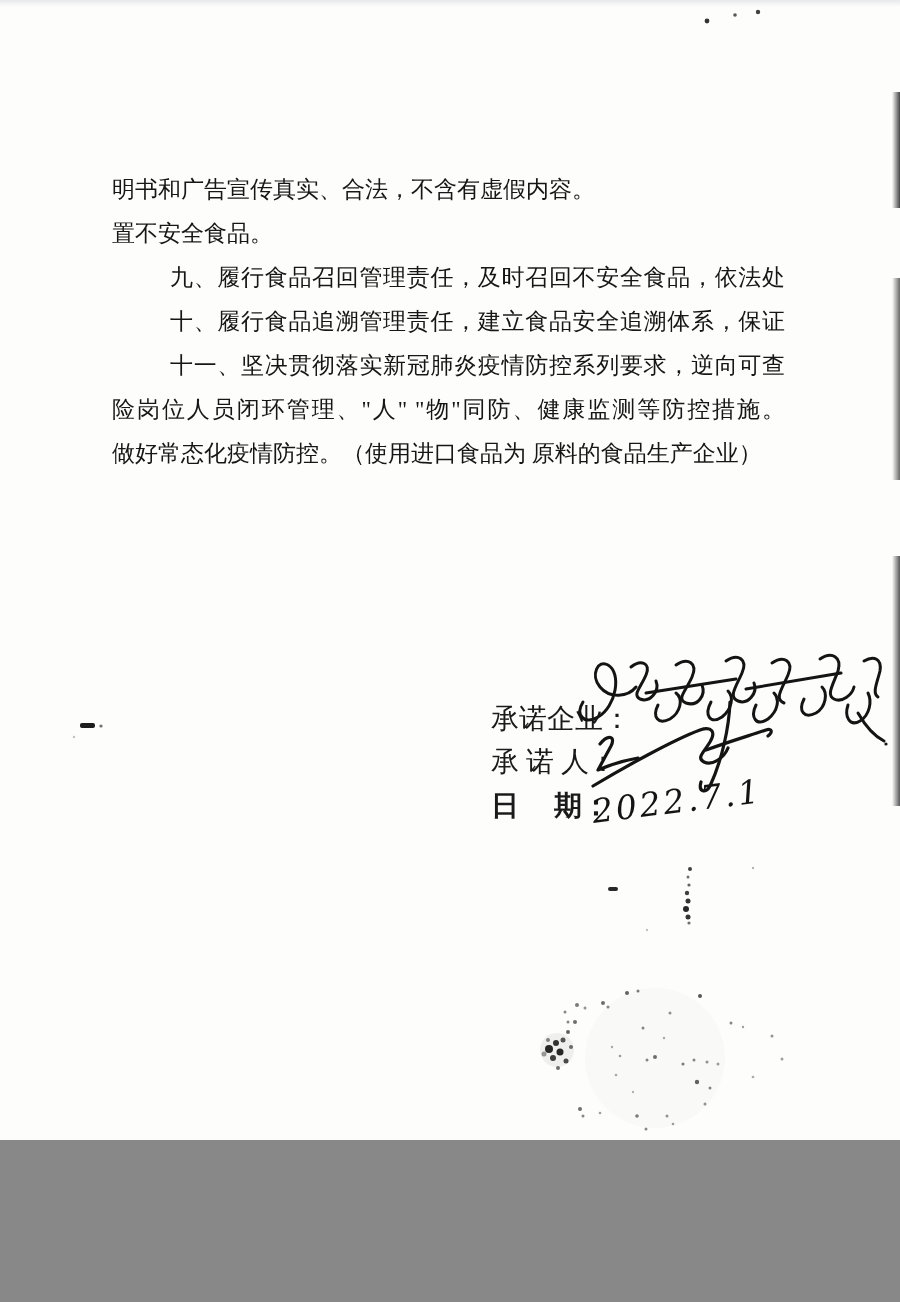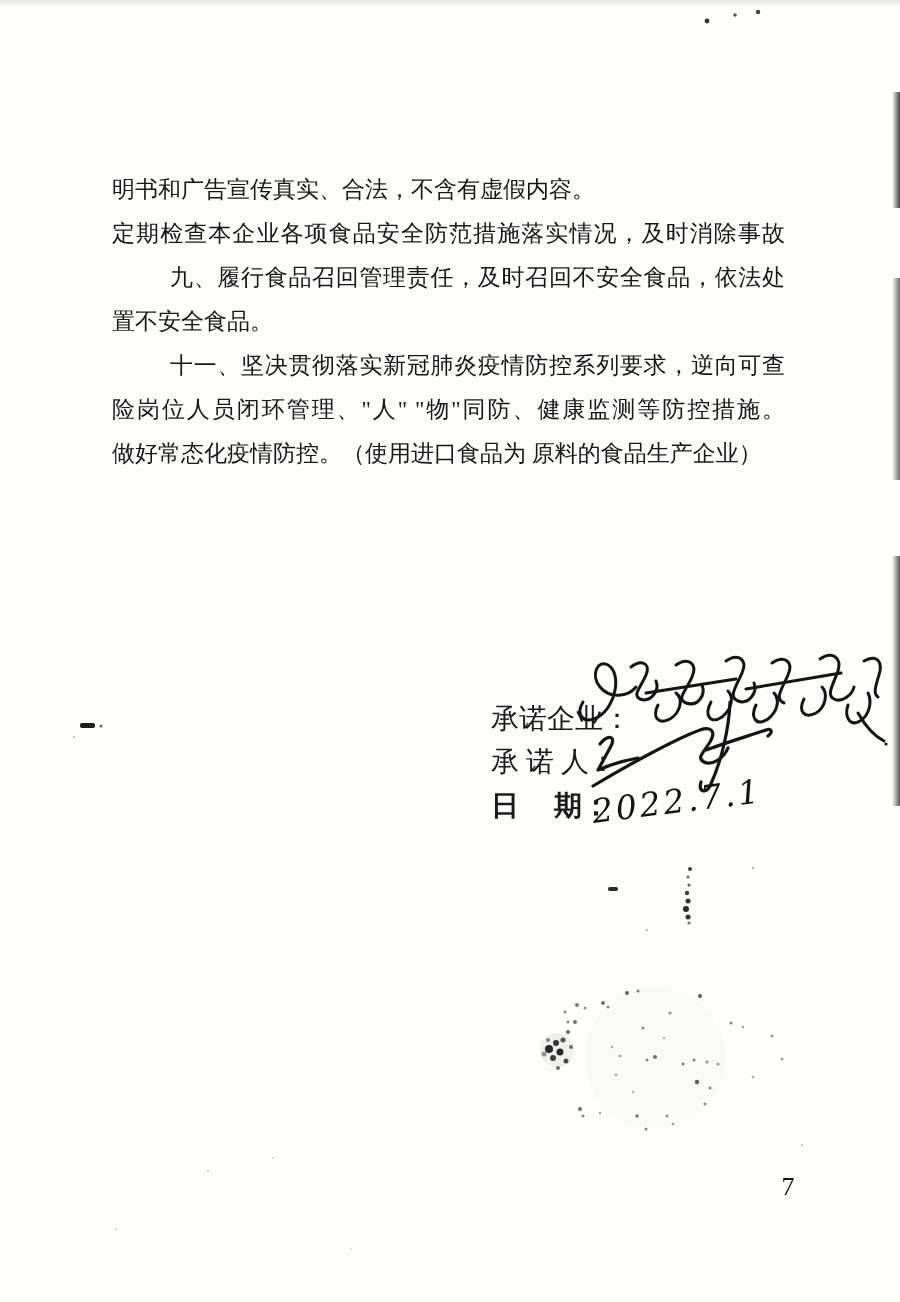--- a/index.html
+++ b/index.html
@@ -1,18 +1,18 @@
 <!DOCTYPE html>
 <html><head>
 <meta charset="utf-8">
 <style>
   html,body{margin:0;padding:0;background:#888;}
   .page{
     position:relative;
-    width:900px;height:1302px;
+    width:900px;height:1140px;
     margin:0 auto;
     background:#fdfdfc;
     overflow:hidden;
     font-family:"Liberation Serif","DejaVu Serif",serif;
     color:#161616;
   }
   
   .scan-top{
     position:absolute;left:0;top:0;width:100%;height:7px;
     background:linear-gradient(to bottom,#e7eae9,rgba(231,234,233,0));
@@ -80,23 +80,23 @@
 
 <div class="page">
 
   <div class="scan-top"></div>
   <div class="edge-line edge-1"></div>
   <div class="edge-line edge-2"></div>
   <div class="edge-line edge-3"></div>
 
   <section class="text-block">
     <div class="doc-line end">明书和广告宣传真实、合法，不含有虚假内容。</div>
-    <div class="doc-line">定期检查本企业各项食品安全防范措施落实情况，及时消除事故</div>
+    <div class="doc-line end">置不安全食品。</div>
     <div class="doc-line indent">九、履行食品召回管理责任，及时召回不安全食品，依法处</div>
-    <div class="doc-line end">置不安全食品。</div>
+    <div class="doc-line indent">十、履行食品追溯管理责任，建立食品安全追溯体系，保证</div>
     <div class="doc-line indent">十一、坚决贯彻落实新冠肺炎疫情防控系列要求，逆向可查</div>
     <div class="doc-line">险岗位人员闭环管理、"人" "物"同防、健康监测等防控措施。</div>
     <div class="doc-line end">做好常态化疫情防控。（使用进口食品为 原料的食品生产企业）</div>
   </section>
 
   <section class="sig-block">
     <div class="sig-label l1">承诺企业：</div>
     <div class="sig-label l2">承 诺 人：</div>
     <div class="sig-label l3">日　 期：</div>
   </section>

